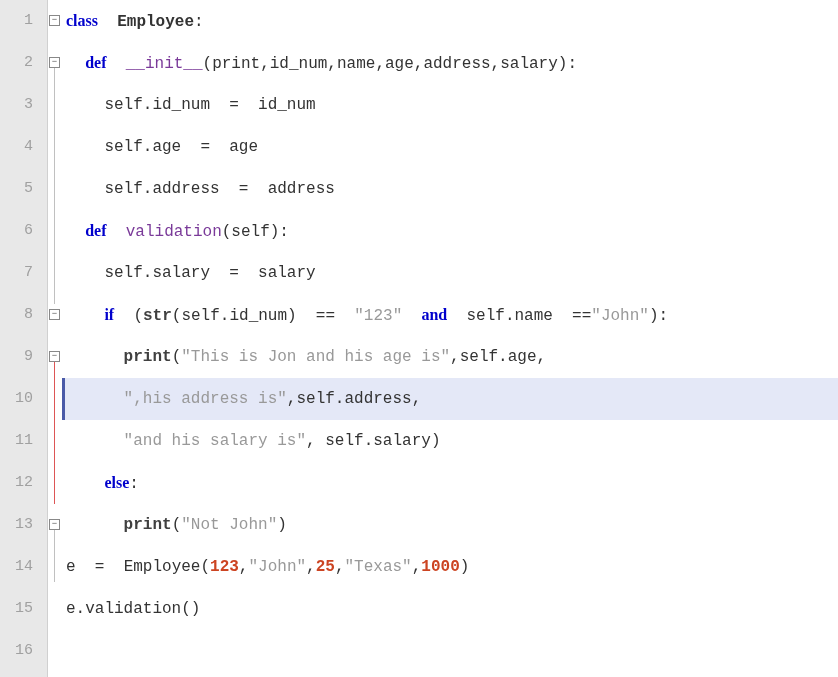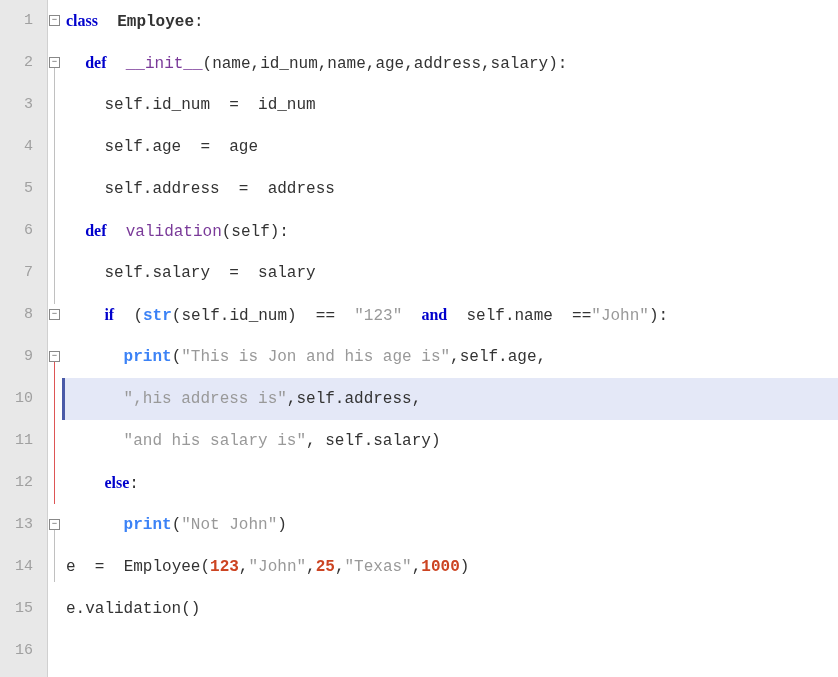--- a/index.html
+++ b/index.html
@@ -70,21 +70,21 @@
 }
 .code-line.highlighted {
   background: #e4e8f7;
 }
 .kw { color: #0000cc; font-weight: bold; font-family: Liberation Serif, serif; }
 .fn { color: #7a3a99; margin-top: 21px; }
 .def-name { color: #333333; font-weight: bold; }
 .str { color: #999999; }
 .num { color: #cc4422; font-weight: bold; }
 .op { color: #333; }
-.builtin { color: #3b82f6; font-weight: bold; }
+.builtin { color: #404040; font-weight: bold; }
 .plain { color: #333; }
 .cursor-bar {
   position: absolute;
   left: 0;
   width: 3px;
   height: 42px;
   background: #4a5aa8;
 }
 </style>
 </head>
@@ -117,21 +117,21 @@
     <div class="fold-marker minus" style="top:309px"></div>
     <div class="fold-marker minus" style="top:351px"></div>
     <div class="fold-line red" style="top:362px;height:142px"></div>
     <div class="fold-marker minus" style="top:519px"></div>
     <div class="fold-line" style="top:530px;height:52px"></div>
   </div>
 
   <div class="code-area">
     <div class="code-line"><span class="kw">class</span>  <span class="def-name">Employee</span><span class="plain">:</span></div>
 
-    <div class="code-line">  <span class="kw">def</span>  <span class="fn">__init__</span><span class="plain">(name,id_num,name,age,address,salary):</span></div>
+    <div class="code-line">  <span class="kw">def</span>  <span class="fn">__init__</span><span class="plain">(print,id_num,name,age,address,salary):</span></div>
 
     <div class="code-line">    <span class="plain">self.id_num</span>  <span class="op">=</span>  <span class="plain">id_num</span></div>
 
 
     <div class="code-line">    <span class="plain">self.age</span>  <span class="op">=</span>  <span class="plain">age</span></div>
 
     <div class="code-line">    <span class="plain">self.address</span>  <span class="op">=</span>  <span class="plain">address</span></div>
 
     <div class="code-line">  <span class="kw">def</span>  <span class="fn">validation</span><span class="plain">(self):</span></div>
 

